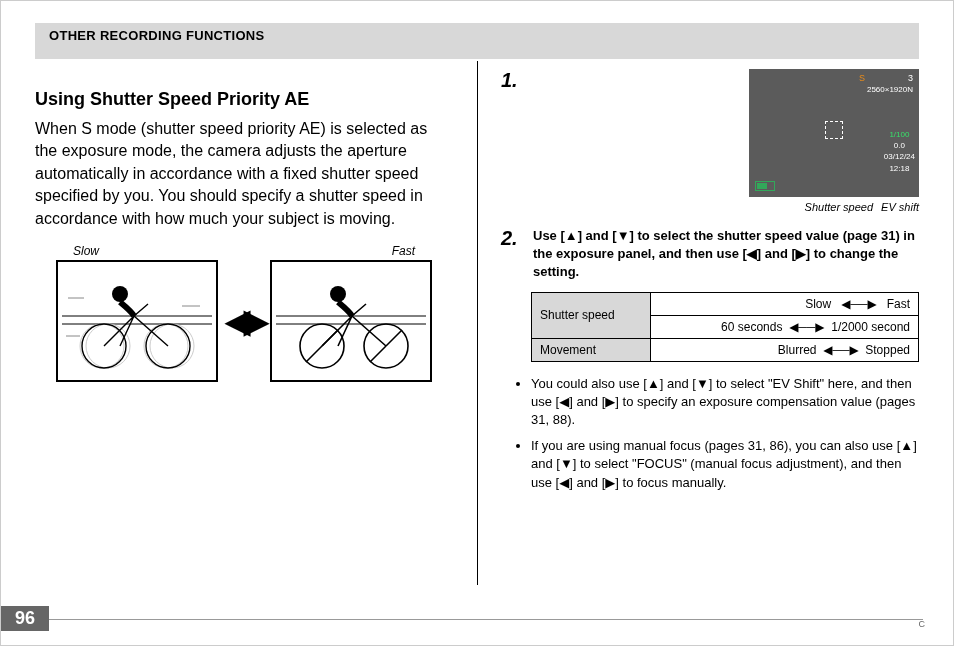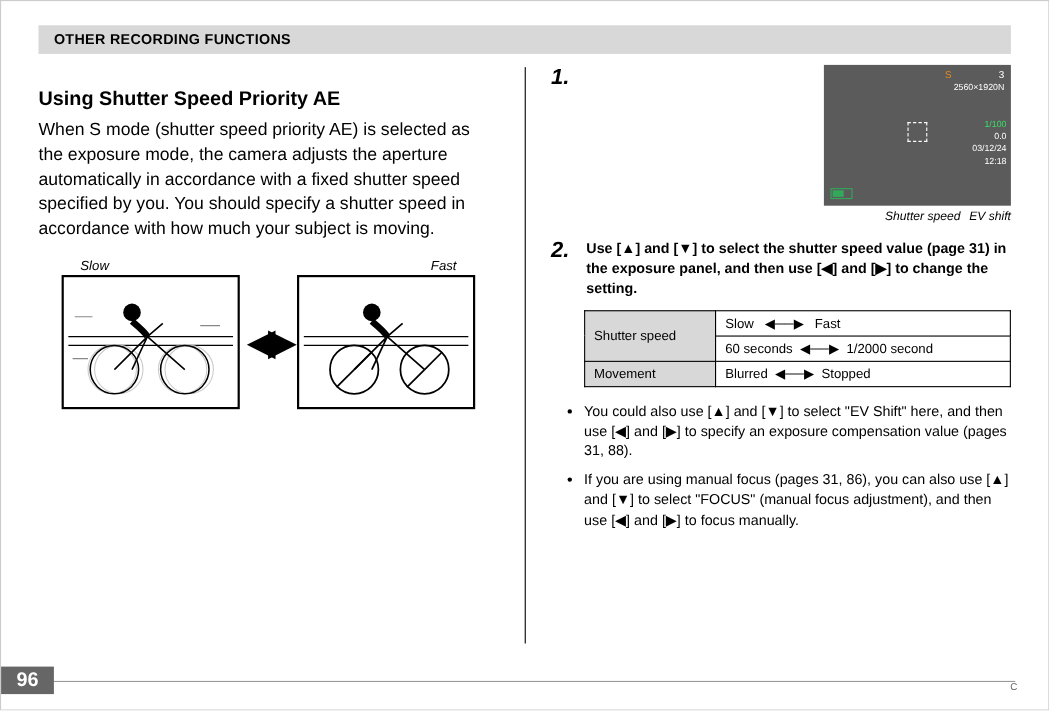--- a/index.html
+++ b/index.html
@@ -1,46 +1,46 @@
 <!DOCTYPE html>
 <html><head>
 <meta charset="utf-8">
 <style>
   html,body{margin:0;padding:0;font-family:Helvetica,Arial,sans-serif;background:#fff;color:#000}
   .page{box-sizing:border-box;width:954px;height:646px;position:relative;border:1px solid #ccc;padding:22px 34px 0 34px}
-  .header-bar{background:#d8d8d8;height:26px;line-height:26px;font-weight:bold;font-size:13px;letter-spacing:.3px;padding-left:14px;margin-bottom:10px}
+  .header-bar{background:#d8d8d8;height:36px;line-height:26px;font-weight:bold;font-size:13px;letter-spacing:.3px;padding-left:14px;margin-bottom:10px}
   .columns{display:flex;gap:0}
   .col-left{width:50%;padding-right:24px}
   .col-right{width:50%;padding-left:24px}
   .vline{position:absolute;top:60px;bottom:60px;left:50%;width:1px;background:#000}
   h2{font-size:18px;font-weight:bold;margin:20px 0 8px 0}
   .intro{font-size:16px;line-height:1.4;margin-bottom:14px}
   .labels-row{display:flex;justify-content:space-between;font-style:italic;font-size:12px;padding:0 38px;margin-bottom:2px}
   .illus-row{display:flex;align-items:center;justify-content:center;gap:6px}
   .illus-box{width:158px;height:118px;border:2px solid #000;display:flex;align-items:center;justify-content:center}
   .arrow-both{font-size:32px;width:40px;text-align:center;font-weight:bold;letter-spacing:-6px}
   .step{display:flex;gap:10px;margin-bottom:10px}
   .step-num{font-style:italic;font-weight:bold;font-size:20px;line-height:1.1;width:22px}
   .step-body{flex:1;font-size:13px;font-weight:bold;line-height:1.4}
   .screen{width:170px;height:128px;background:#5b5b5b;position:relative;margin-bottom:4px;font-size:9px;color:#fff}
   .scr-s{position:absolute;top:4px;right:54px;color:#e88b1a}
   .scr-3{position:absolute;top:4px;right:6px}
   .scr-res{position:absolute;top:16px;right:6px;font-size:8px}
   .scr-center{position:absolute;top:52px;left:76px;width:16px;height:16px;border:1px dashed #fff}
   .scr-center:before,.scr-center:after{content:"";position:absolute;background:#fff}
-  .scr-lines{position:absolute;right:4px;top:48px;font-size:8px;text-align:right;line-height:1.4}
+  .scr-lines{position:absolute;right:4px;top:60px;font-size:8px;text-align:center;line-height:1.4}
   .scr-battery{position:absolute;left:6px;bottom:6px;width:18px;height:8px;border:1px solid #32a85a}
   .scr-battery:before{content:"";position:absolute;left:1px;top:1px;bottom:1px;width:10px;background:#32a85a}
   .callouts{display:flex;gap:8px;font-style:italic;font-size:11px}
   .callouts span:first-child{flex:1;text-align:right}
   .step1-row{display:flex;gap:16px;align-items:flex-start;margin-bottom:14px}
   .table1{border-collapse:collapse;font-size:12px;margin:10px 0 12px 30px;width:calc(100% - 30px)}
   .table1 td{border:1px solid #000;padding:4px 8px}
   .table1 .hdr{background:#d8d8d8}
-  .table1 .arrow-cell{text-align:left}
+  .table1 .arrow-cell{text-align:right}
   .bullets{font-size:13px;line-height:1.4;padding-left:30px}
   .bullets li{margin-bottom:8px}
   .pagenum-bar{position:absolute;left:0;right:0;bottom:14px;text-align:left;}
   .pagenum-bar:before{content:"";position:absolute;left:30px;right:30px;top:50%;height:1px;background:#999;z-index:0}
   .pagenum{display:inline-block;background:#666;color:#fff;font-weight:bold;font-size:18px;padding:2px 14px;position:relative;z-index:1}
   .corner{position:absolute;right:28px;bottom:16px;font-size:9px;color:#666}
 </style>
 </head>
 <body>
 

